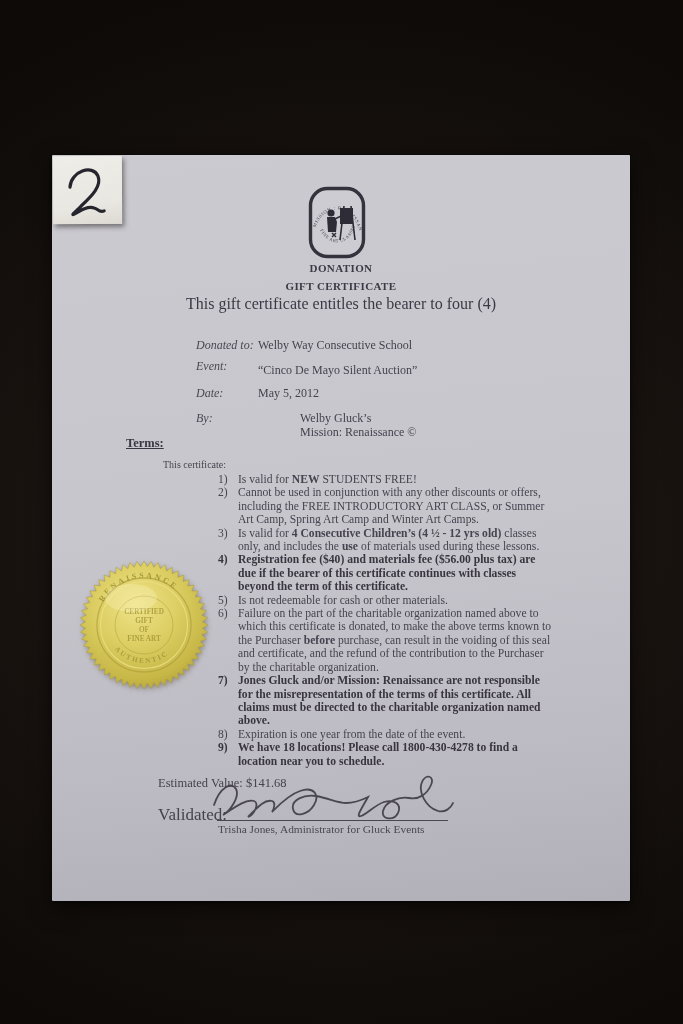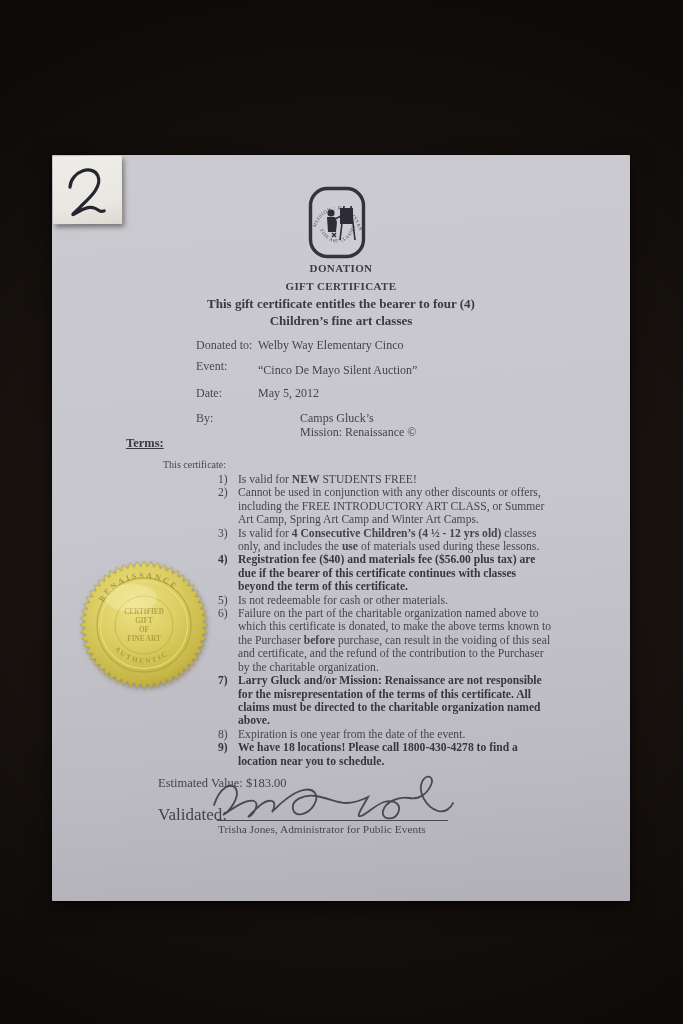--- a/index.html
+++ b/index.html
@@ -16,23 +16,23 @@
   }
   .note{
     position:absolute;left:53px;top:156px;width:69px;height:68px;
     background:linear-gradient(170deg,#efede8 0%,#e9e7e1 70%,#ddd9d2 100%);
     box-shadow:2px 3px 5px rgba(30,26,22,.5);
     transform:rotate(-.4deg);
   }
   .logo{position:absolute;left:256px;top:31px;width:58px;height:73px;}
   .header{position:absolute;left:0;top:105px;width:100%;text-align:center;color:#3c3944;}
   .header .t1{font-size:11px;font-weight:bold;letter-spacing:.4px;line-height:17.5px;}
-  .header .t2{font-size:13px;font-weight:bold;line-height:17px;}
+  .header .t2{font-size:16px;font-weight:normal;line-height:17px;}
   .fields{position:absolute;left:0;top:0;width:100%;font-size:12px;color:#4a4752;}
-  .f-label{position:absolute;left:144px;white-space:nowrap;}
+  .f-label{position:absolute;left:144px;white-space:nowrap;font-style:italic;}
   .f-value{position:absolute;left:206px;white-space:nowrap;color:#45424d;}
   .f-value2{position:absolute;left:248px;white-space:nowrap;color:#45424d;}
   .terms-head{position:absolute;left:74px;top:281px;font-size:12.5px;font-weight:bold;color:#3a3742;text-decoration:underline;}
   .terms-intro{position:absolute;left:111px;top:304px;font-size:10px;color:#46434e;}
   .terms-list{position:absolute;left:166px;top:318px;width:334px;font-size:11.6px;line-height:13.4px;color:#46434e;}
   .term-item{display:flex;}
   .term-num{width:20px;flex:0 0 20px;}
   .term-text{flex:1;}
   .term-item.b{font-weight:bold;color:#38353f;}
   .seal{position:absolute;left:27px;top:405px;width:130px;height:130px;filter:drop-shadow(1px 2px 2px rgba(60,52,30,.35));}
@@ -71,32 +71,31 @@
         <path d="M 19,31 L 27,31 L 29,36 L 28,46 L 20,46 Z" fill="#2e2c36"></path>
         <line x1="27" y1="33" x2="33" y2="30" stroke="#2e2c36" stroke-width="1.5"></line>
         <path d="M 24,47 l 4,4 m 0,-4 l -4,4" stroke="#2e2c36" stroke-width="1.4"></path>
       </g>
     </svg>
 
     <div class="header">
       <div class="t1">DONATION</div>
       <div class="t1">GIFT CERTIFICATE</div>
       <div class="t2">This gift certificate entitles the bearer to four (4)</div>
-      <div class="t2">Children’s fine art classes</div>
     </div>
 
     <div class="fields">
       <span class="f-label" style="top:183px">Donated to:</span>
-      <span class="f-value" style="top:183px">Welby Way Elementary Cinco</span>
+      <span class="f-value" style="top:183px">Welby Way Consecutive School</span>
       <span class="f-label" style="top:204px">Event:</span>
       <span class="f-value" style="top:208px">“Cinco De Mayo Silent Auction”</span>
       <span class="f-label" style="top:231px">Date:</span>
       <span class="f-value" style="top:231px">May 5, 2012</span>
       <span class="f-label" style="top:256px">By:</span>
-      <span class="f-value2" style="top:256px">Camps Gluck’s</span>
+      <span class="f-value2" style="top:256px">Welby Gluck’s</span>
       <span class="f-value2" style="top:270px">Mission: Renaissance ©</span>
     </div>
 
     <div class="terms-head">Terms:</div>
     <div class="terms-intro">This certificate:</div>
     <div class="terms-list">
       <div class="term-item">
           <div class="term-num">1)</div>
           <div class="term-text"><span>Is valid for </span><span class="bolded">NEW</span><span> STUDENTS FREE!</span></div>
         </div>
@@ -115,21 +114,21 @@
       <div class="term-item">
           <div class="term-num">5)</div>
           <div class="term-text"><span>Is not redeemable for cash or other materials.</span></div>
         </div>
       <div class="term-item">
           <div class="term-num">6)</div>
           <div class="term-text"><span>Failure on the part of the charitable organization named above to which this certificate is donated, to make the above terms known to the Purchaser </span><span class="bolded">before</span><span> purchase, can result in the voiding of this seal and certificate, and the refund of the contribution to the Purchaser by the charitable organization.</span></div>
         </div>
       <div class="term-item b">
           <div class="term-num">7)</div>
-          <div class="term-text"><span class="bolded">Larry Gluck and/or Mission: Renaissance are not responsible for the misrepresentation of the terms of this certificate.  All claims must be directed to the charitable organization named above.</span></div>
+          <div class="term-text"><span class="bolded">Jones Gluck and/or Mission: Renaissance are not responsible for the misrepresentation of the terms of this certificate.  All claims must be directed to the charitable organization named above.</span></div>
         </div>
       <div class="term-item">
           <div class="term-num">8)</div>
           <div class="term-text"><span>Expiration is one year from the date of the event.</span></div>
         </div>
       <div class="term-item b">
           <div class="term-num">9)</div>
           <div class="term-text"><span class="bolded">We have 18 locations! Please call 1800-430-4278 to find a location near you to schedule.</span></div>
         </div>
     </div>
@@ -157,27 +156,27 @@
       </text>
       <g font-size="7.2" fill="#9a8b2f" opacity="0.7" font-weight="bold" text-anchor="middle">
         <text x="65" y="54">CERTIFIED</text>
         <text x="65" y="63">GIFT</text>
         <text x="65" y="72">OF</text>
         <text x="65" y="81">FINE ART</text>
       </g>
       <ellipse cx="52" cy="38" rx="26" ry="14" fill="#fff8c8" opacity="0.28"></ellipse>
     </svg>
 
-    <div class="est-value">Estimated Value: $183.00</div>
+    <div class="est-value">Estimated Value: $141.68</div>
     <div class="validated-label">Validated:</div>
     <div class="sig-line"></div>
     <svg class="signature" viewBox="0 0 262 62">
       <path d="M 14,40 C 20,22 32,16 36,24 C 40,32 30,46 23,50 C 35,42 46,34 54,36 C 60,38 54,50 48,52 C 56,44 64,34 72,36 C 76,37 74,44 72,47 C 78,41 88,30 100,26 C 114,21 120,30 114,40 C 108,50 95,53 93,44 C 91,35 104,29 116,31 C 128,33 138,38 146,38 C 154,38 162,35 168,32 C 162,43 155,53 161,51 C 167,49 175,40 184,37 C 194,34 202,39 198,48 C 194,56 181,55 183,46 C 185,37 199,31 209,33 C 219,35 227,29 231,20 C 235,11 226,8 222,17 C 218,26 225,42 238,46 C 245,48 251,43 253,38" fill="none" stroke="#403d49" stroke-width="1.8" stroke-linecap="round" opacity="0.92"></path>
     </svg>
-    <div class="sig-caption">Trisha Jones, Administrator for Public Events</div>
+    <div class="sig-caption">Trisha Jones, Administrator for Gluck Events</div>
   </div>
 
   <div class="note">
     <svg class="note-svg" viewBox="0 0 69 68">
       <path d="M 17,31 C 18,15 40,8 45,20 C 49,30 39,40 28,50 C 23,55 17,60 21,58 C 28,54 35,50 41,52 C 45,53 46,57 51,55" fill="none" stroke="#26242c" stroke-width="3.2" stroke-linecap="round"></path>
     </svg>
   </div>
 
 </div>
 

